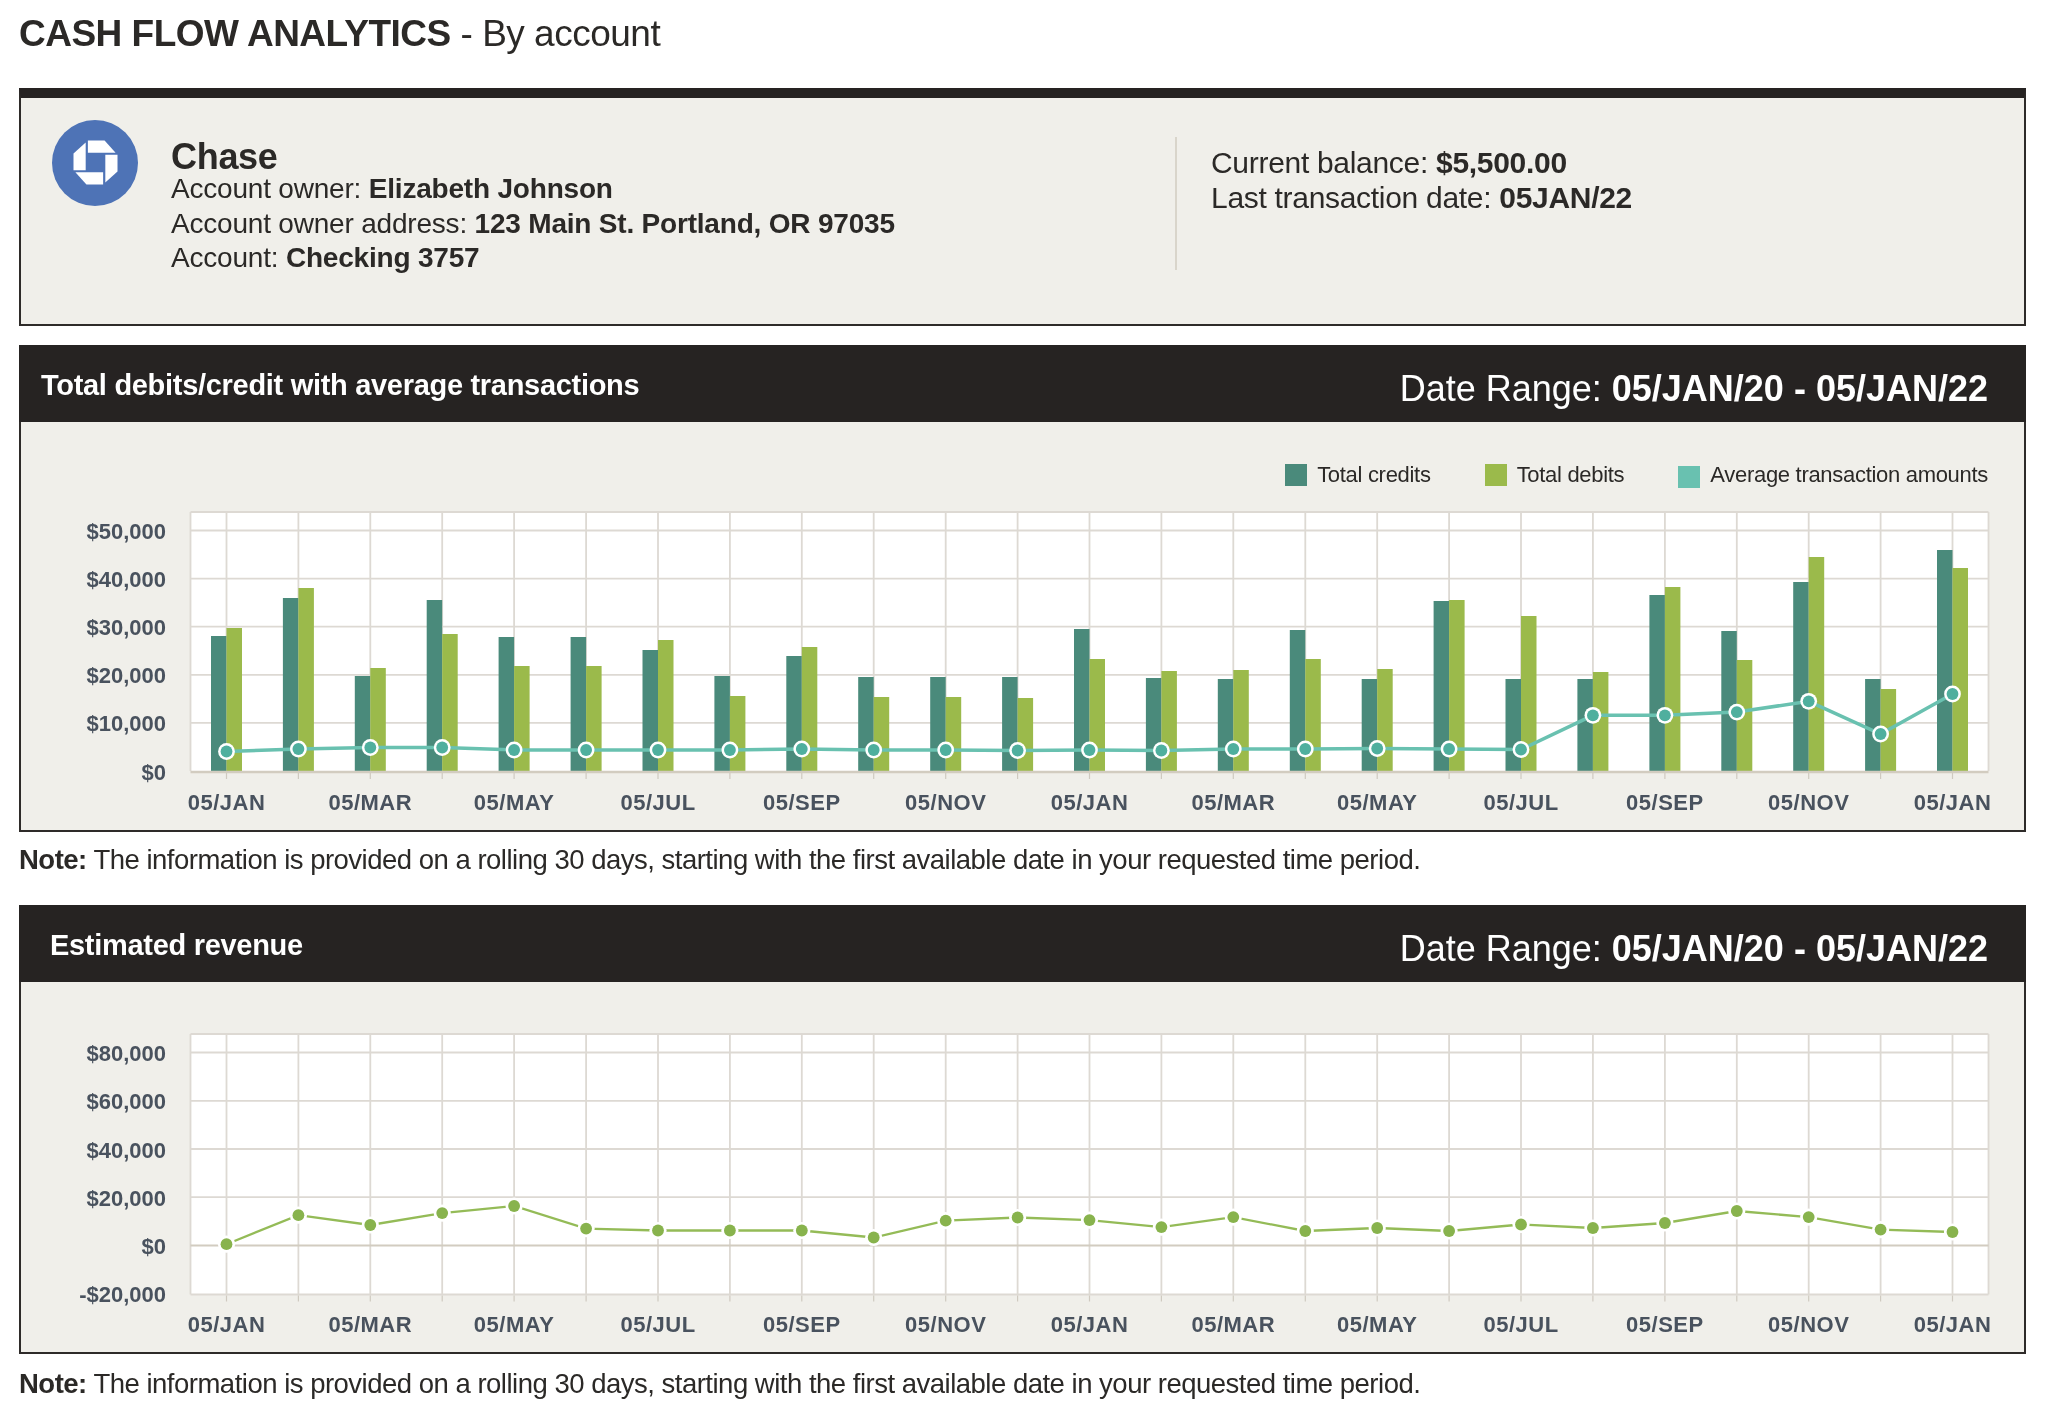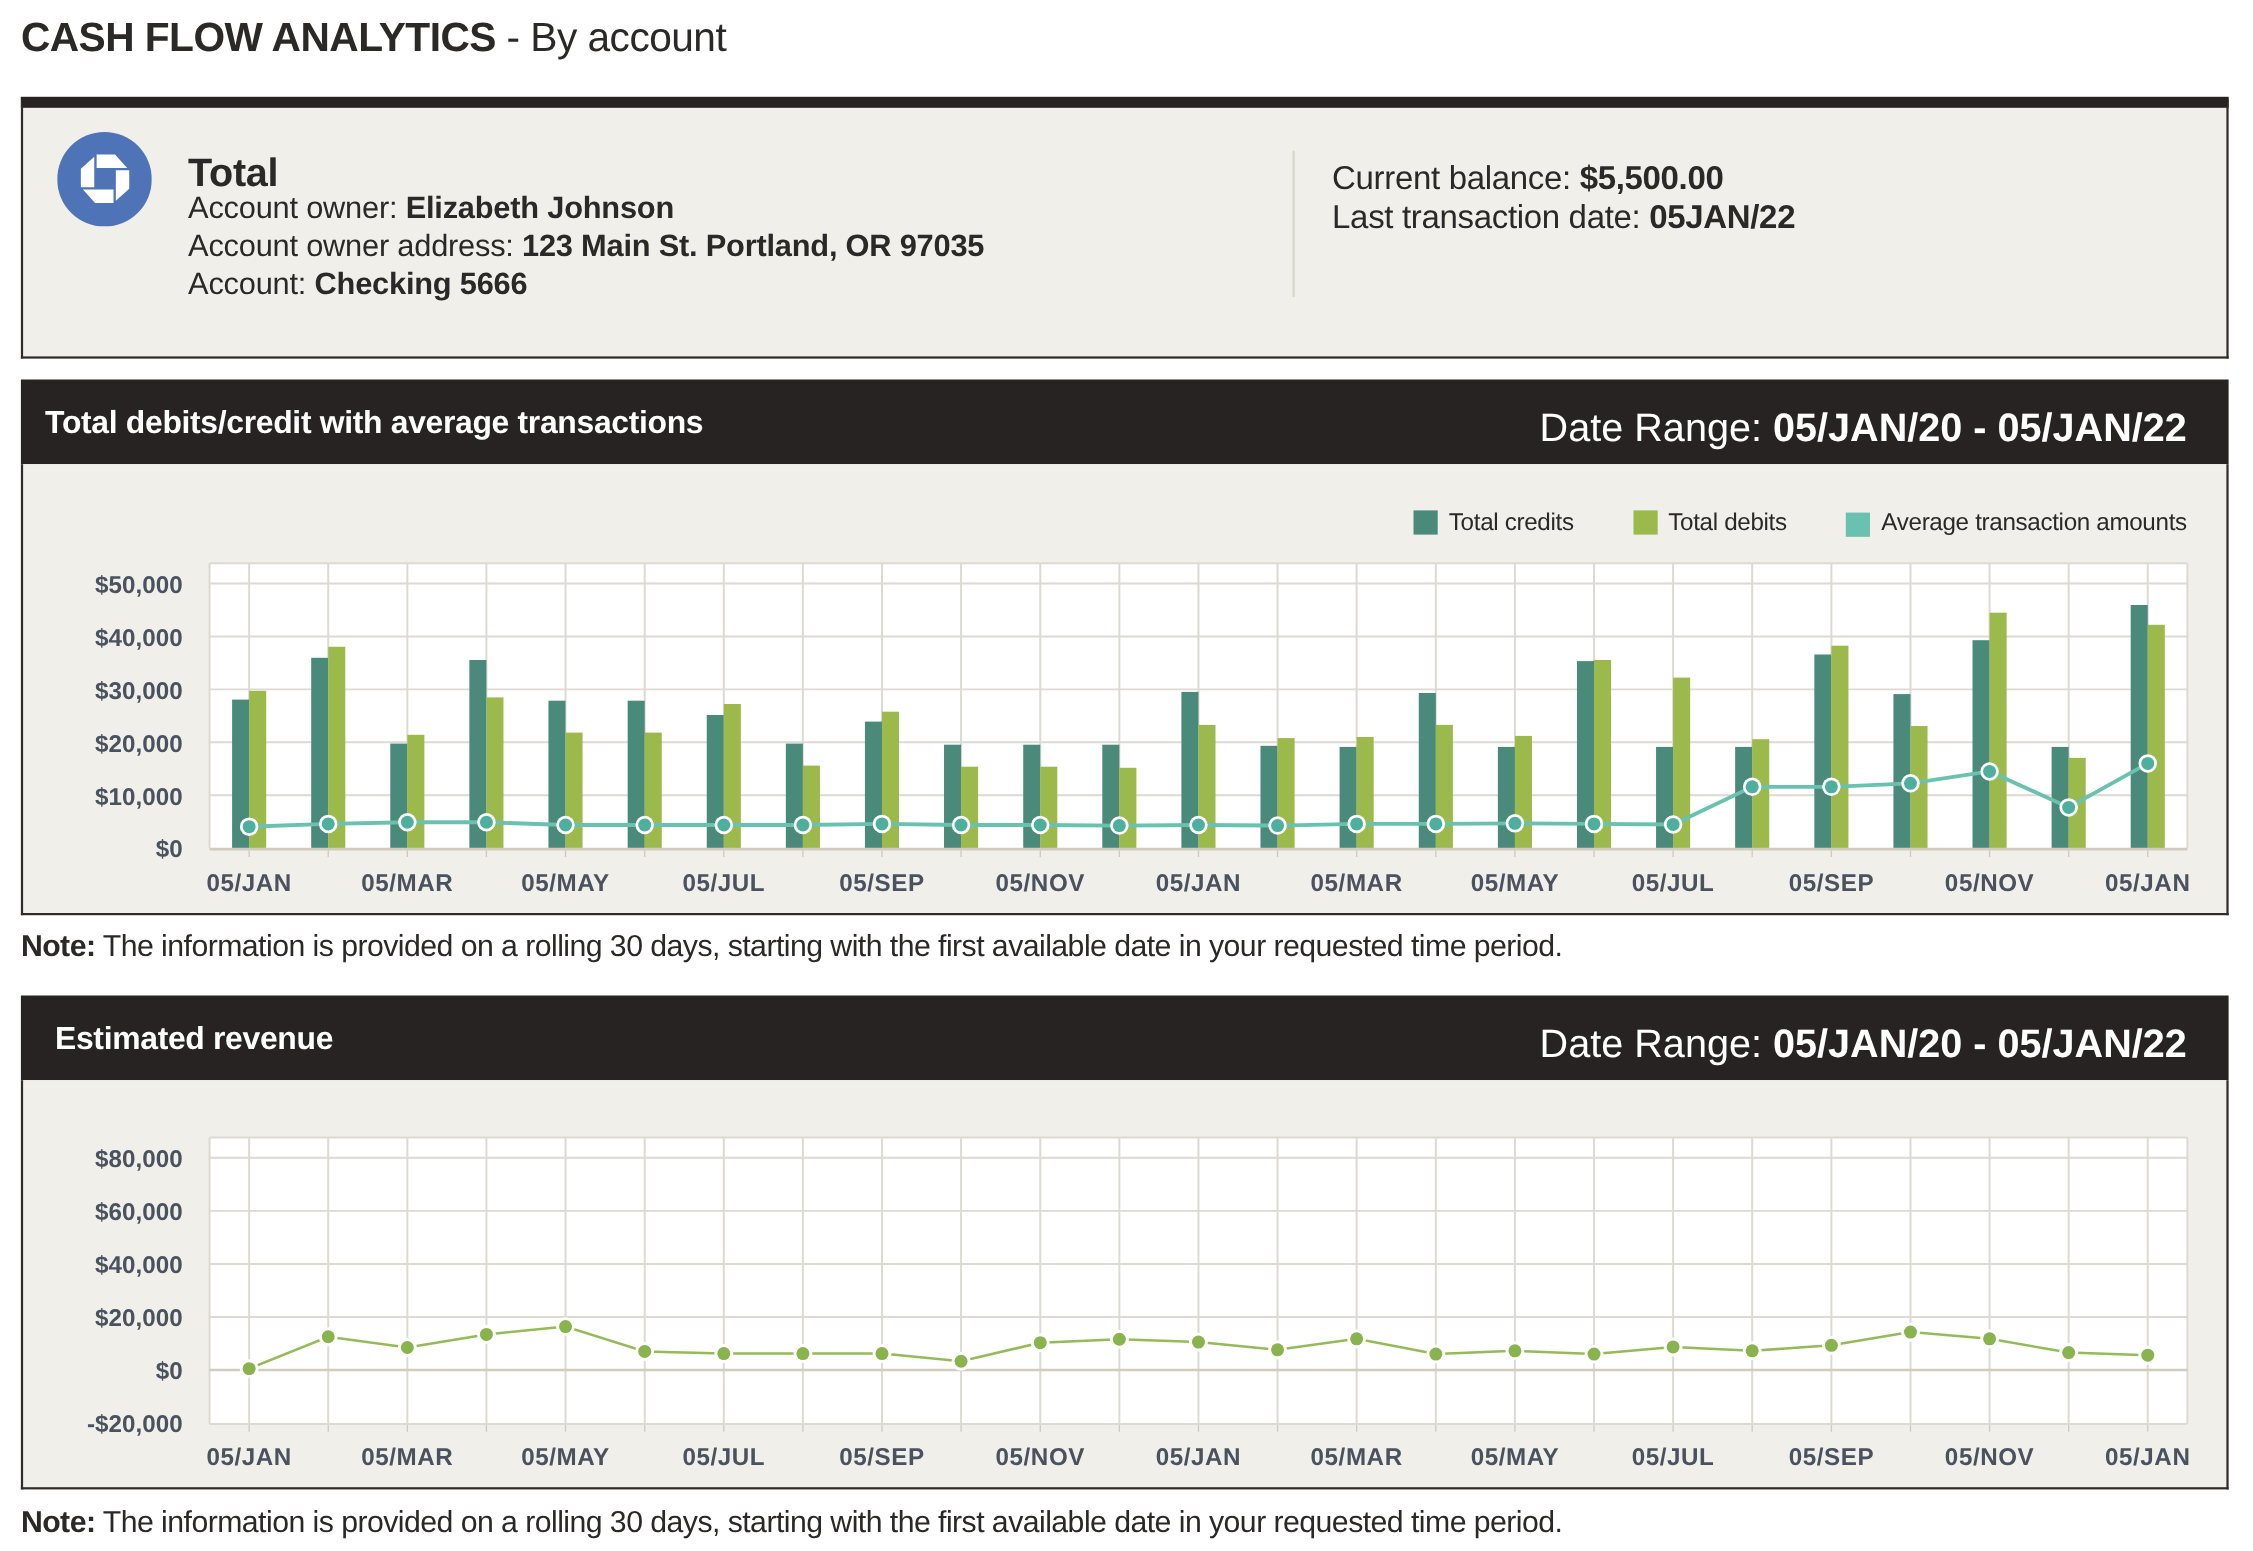--- a/index.html
+++ b/index.html
@@ -22,22 +22,22 @@
 <div class="abs" style="left:19px;top:88px;width:2007px;height:238px;background:#f0efea;border:2px solid #2e2b29;border-top:10px solid #262322"></div>
 <svg width="86" height="86" viewBox="0 0 86 86" style="position:absolute;left:52px;top:120px">
 <circle cx="43" cy="43" r="43" fill="#4e73b6"></circle>
 <g fill="#ffffff" transform="translate(21.5,20.5) scale(0.44)">
 <path d="M32.6 0 L70.6 0 L95.7 27.7 L32.6 27.7 Z"></path>
 <path d="M100 32.6 L100 70.6 L72.3 95.7 L72.3 32.6 Z"></path>
 <path d="M67.4 100 L29.4 100 L4.3 72.3 L67.4 72.3 Z"></path>
 <path d="M0 67.4 L0 29.4 L27.7 4.3 L27.7 67.4 Z"></path>
 </g>
 </svg>
-<div class="abs" style="left:171px;top:136px;font-size:36px;font-weight:bold;letter-spacing:-0.3px">Total</div>
-<div class="abs" style="left:171px;top:172px;font-size:28px;letter-spacing:-0.2px;line-height:34.5px">Account owner: <b>Elizabeth Johnson</b><br>Account owner address: <b>123 Main St. Portland, OR 97035</b><br>Account: <b>Checking 5666</b></div>
+<div class="abs" style="left:171px;top:136px;font-size:36px;font-weight:bold;letter-spacing:-0.3px">Chase</div>
+<div class="abs" style="left:171px;top:172px;font-size:28px;letter-spacing:-0.2px;line-height:34.5px">Account owner: <b>Elizabeth Johnson</b><br>Account owner address: <b>123 Main St. Portland, OR 97035</b><br>Account: <b>Checking 3757</b></div>
 <div class="abs" style="left:1175px;top:137px;width:2px;height:133px;background:#d9d5cb"></div>
 <div class="abs" style="left:1211px;top:145px;font-size:30px;letter-spacing:-0.3px;line-height:35px">Current balance: <b>$5,500.00</b><br>Last transaction date: <b>05JAN/22</b></div>
 
 <div class="bar" style="top:345px;height:77px">
   <span class="bartxt" style="left:22px;top:24px">Total debits/credit with average transactions</span>
   <span class="barright" style="top:23px">Date Range: <b>05/JAN/20 - 05/JAN/22</b></span>
 </div>
 <div class="abs" style="left:19px;top:422px;width:2007px;height:410px;background:#f0efea;border:2px solid #2e2b29;border-top:none"></div>
 <div class="abs" style="right:60px;top:462px;display:flex;gap:54px;font-size:22px;font-weight:normal;letter-spacing:-0.3px">
   <span style="display:flex;align-items:center;gap:10px"><span style="width:22px;height:22px;background:#4a8a7b"></span>Total credits</span>

